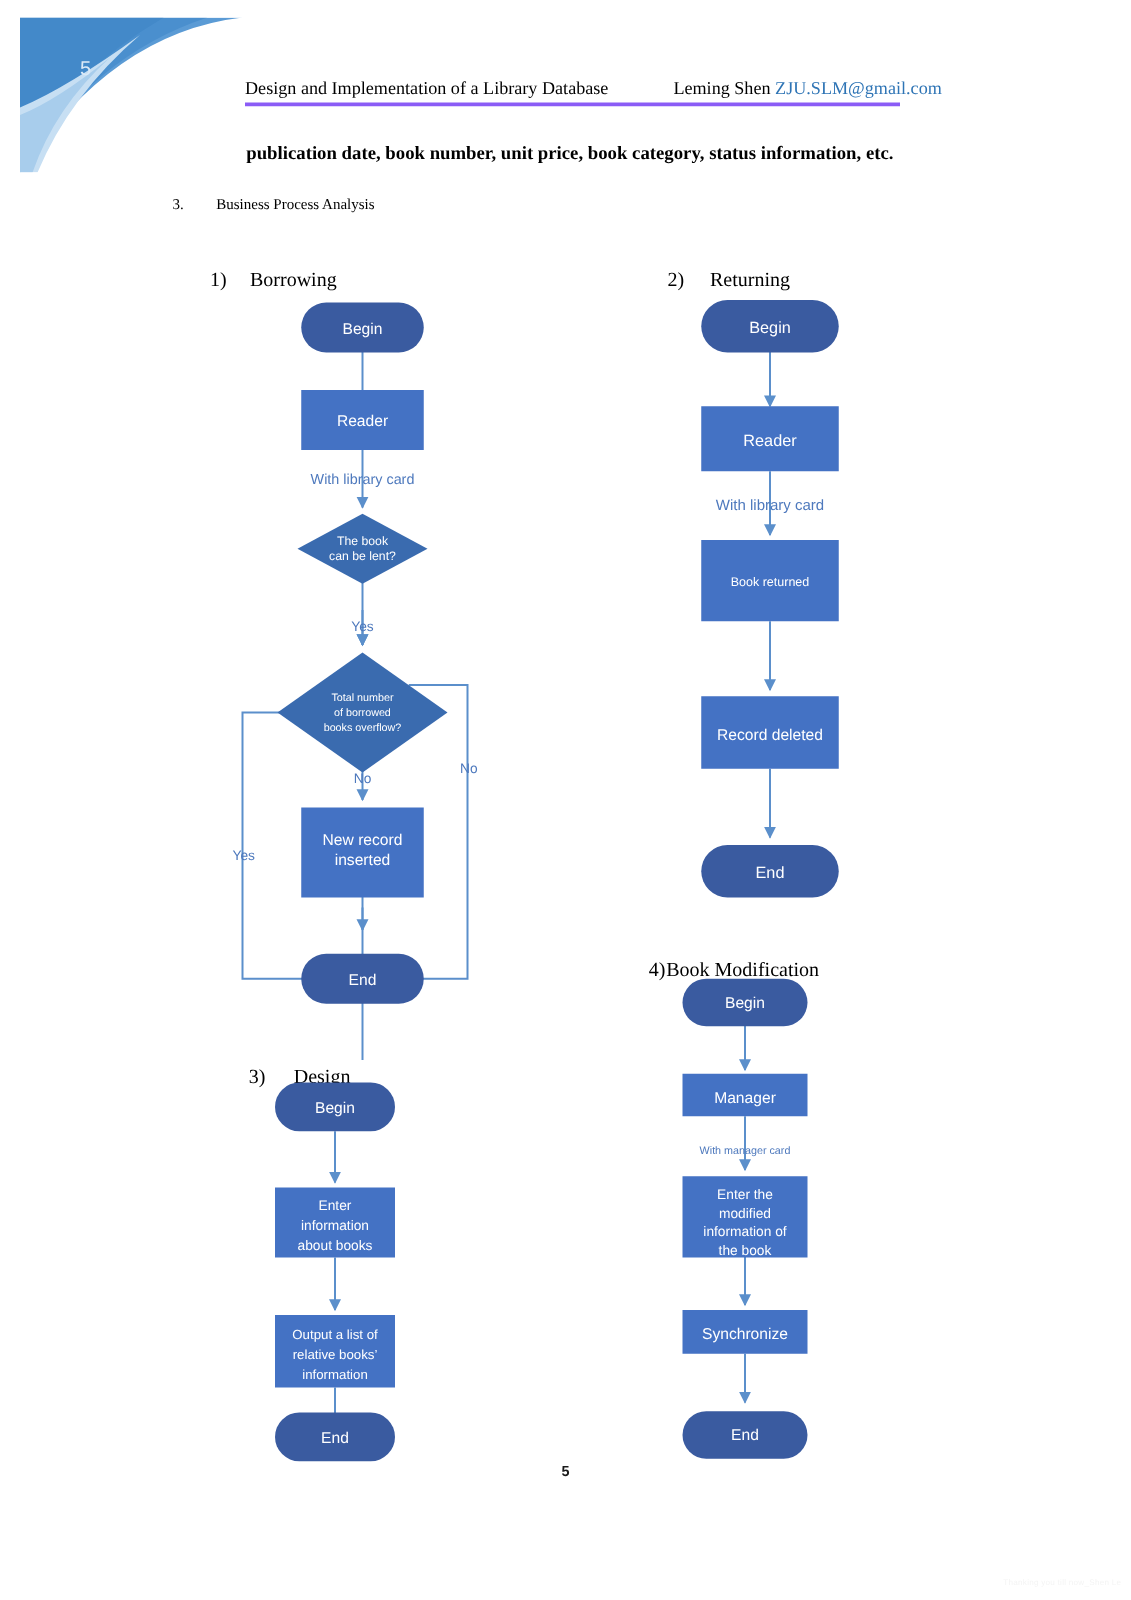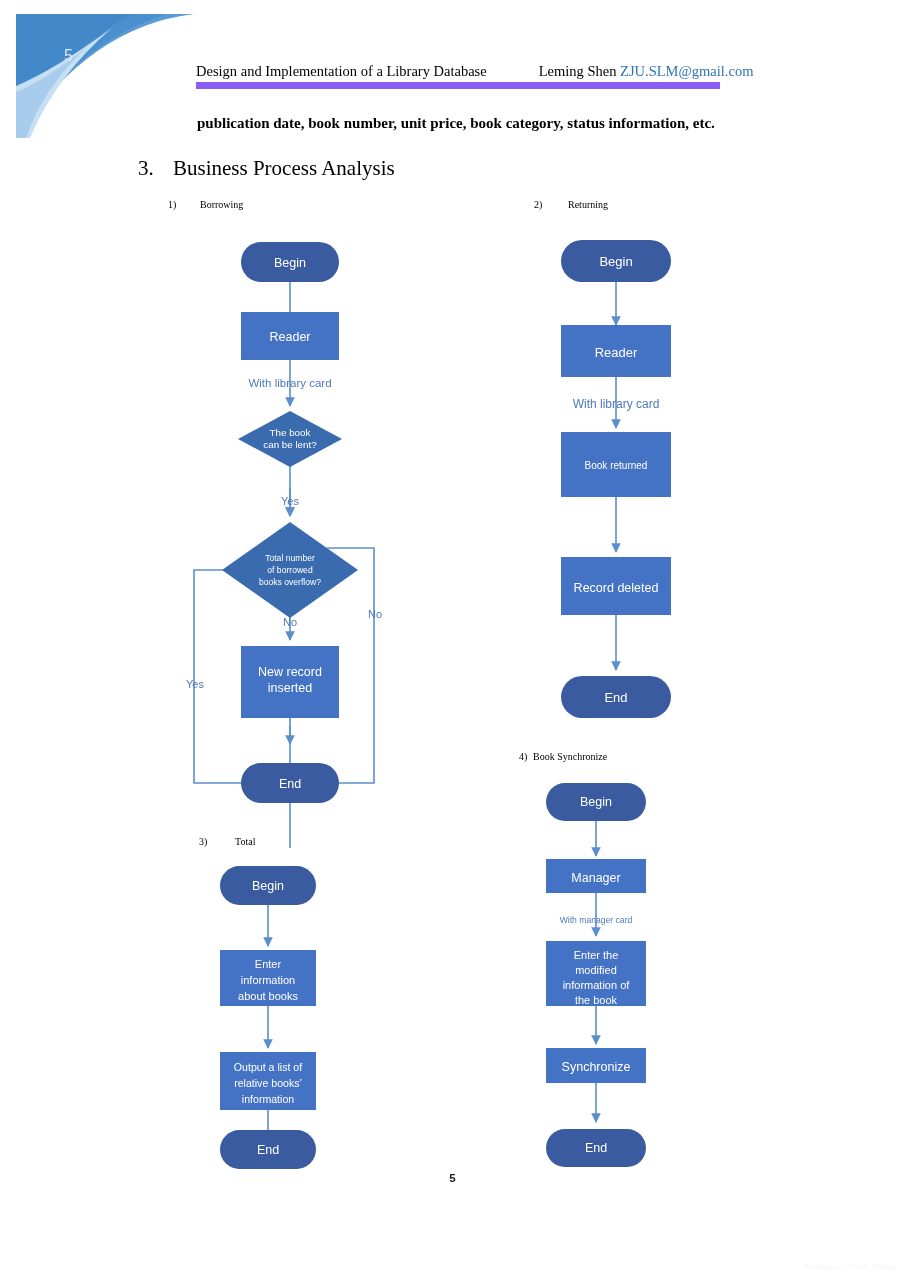--- a/index.html
+++ b/index.html
@@ -37,21 +37,21 @@
   }
 
   
   .doc-header {
     position: absolute;
     left: 196px;
     top: 62px;
     width: 524px;
     font-size: 14.5px;
     line-height: 18px;
-    border-bottom: 7px solid #8b5cf6;
+    border-bottom: 3px solid #8b5cf6;
     padding-bottom: 2px;
     white-space: nowrap;
   }
   .doc-header .hdr-title { }
   .doc-header .hdr-gap { display: inline-block; width: 52px; }
   .doc-header .hdr-author { }
   .doc-header .hdr-email {
     color: #2e74b5;
     text-decoration: none;
   }
@@ -63,31 +63,32 @@
     top: 113px;
     font-size: 15px;
     line-height: 20px;
     white-space: nowrap;
     font-weight: bold;
   }
 
   
   .section-head {
     position: absolute;
-    font-size: 21px;
+    font-size: 12px;
     white-space: nowrap;
   }
   .sec-num { display: inline-block; }
   .sec-3 { left: 138px; top: 156px; }
   .sec-3 .sec-num { width: 35px; }
 
   .sub-head {
     position: absolute;
-    font-size: 10px;
-    white-space: nowrap;
+    font-size: 16px;
+    white-space: nowrap;
+    margin-top: 17px;
   }
   .sub-1 { left: 168px; top: 199px; }
   .sub-1 .sec-num { display: inline-block; width: 32px; }
   .sub-2 { left: 534px; top: 199px; }
   .sub-2 .sec-num { display: inline-block; width: 34px; }
   .sub-3 { left: 199px; top: 836px; }
   .sub-3 .sec-num { display: inline-block; width: 36px; }
   .sub-4 { left: 519px; top: 751px; }
   .sub-4 .sec-num { display: inline-block; width: 14px; }
 
@@ -155,25 +156,25 @@
 
 <div class="sub-head sub-1">
   <span class="sec-num">1)</span><span>Borrowing</span>
 </div>
 
 <div class="sub-head sub-2">
   <span class="sec-num">2)</span><span>Returning</span>
 </div>
 
 <div class="sub-head sub-3">
-  <span class="sec-num">3)</span><span>Total</span>
+  <span class="sec-num">3)</span><span>Design</span>
 </div>
 
 <div class="sub-head sub-4">
-  <span class="sec-num">4)</span><span>Book Synchronize</span>
+  <span class="sec-num">4)</span><span>Book Modification</span>
 </div>
 
 <div class="flow" style="left:170px; top:228px;">
 <svg width="240" height="590" viewBox="0 0 240 590" xmlns="http://www.w3.org/2000/svg">
   <defs>
     <marker id="ah1" markerWidth="8" markerHeight="8" refX="5.4" refY="3" orient="auto">
       <path d="M0,0 L6,3 L0,6 z" fill="#5B8FCB"></path>
     </marker>
   </defs>
 

